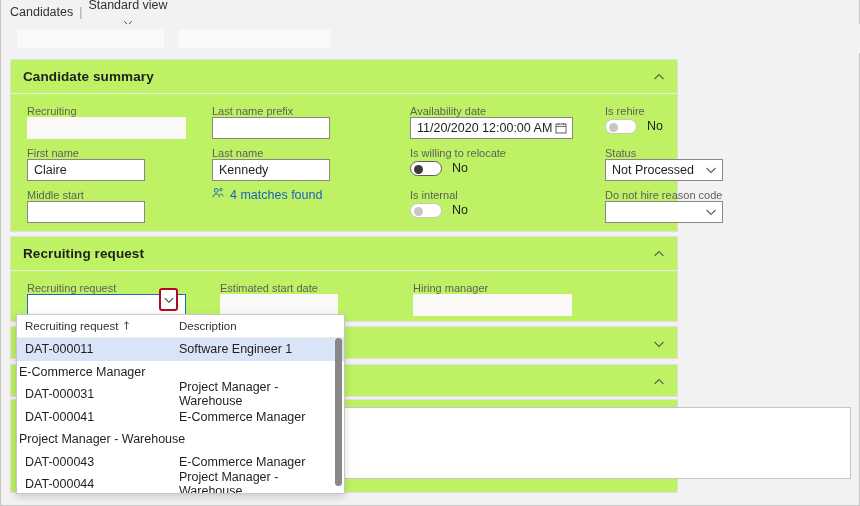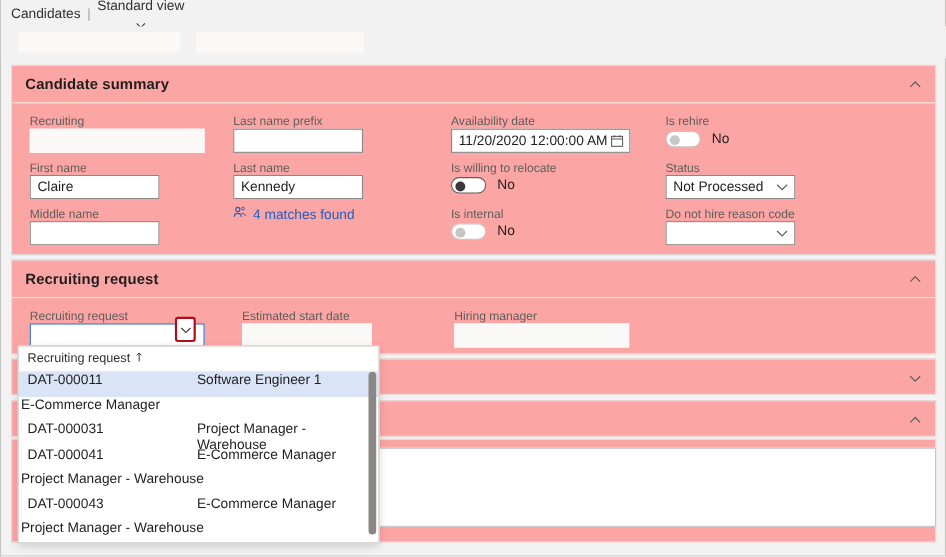--- a/index.html
+++ b/index.html
@@ -47,22 +47,22 @@
   .fbox {
     position: absolute; top: 4px; height: 21px;
     background: #faf9f8; border: 1px solid #f2f1f0;
   }
   .fbox.a { left: 15px; width: 149px; }
   .fbox.b { left: 176px; width: 155px; }
 
   
   .card {
     position: absolute;
-    left: 9px; width: 841px;
-    background: #fca5a5;
+    left: 9px; width: 668px;
+    background: #bef264;
     border: 1px solid #e1dfdd;
   }
   .card-head {
     height: 34px;
     display: flex; align-items: center;
     padding: 0 12px 0 12px;
     border-bottom: 1px solid #edebe9;
     position: relative;
     cursor: pointer;
   }
@@ -146,21 +146,21 @@
     overflow: hidden;
   }
   .fly-head {
     display: flex; height: 23px; align-items: center;
     border-bottom: 1px solid #edebe9;
     font-size: 11.5px; color: #323130;
   }
   .fly-head .c1 { width: 160px; padding-left: 8px; display:flex; align-items:center; gap:4px;}
   .fly-head .c2 { flex: 1; padding-left: 2px; }
   .fly-row {
-    display: flex; height: 22.5px; 
+    display: flex; height: 22.5px; align-items: center;
     font-size: 12.5px; color: #201f1e;
   }
   .fly-row.sel { background: #d9e5f7; }
   .fly-row .c1 { width: 160px; padding-left: 8px; }
   .fly-row .c2 { flex: 1; padding-left: 2px; }
   .fly-scroll {
     position: absolute; right: 2px; top: 23px;
     width: 7px; height: 152px;
     background: transparent;
   }
@@ -227,21 +227,21 @@
           </svg>
       </span>
     </div>
 
     <div class="flabel" style="left:16px; top:45px;">Recruiting</div>
     <div class="finput readonly" style="left:16px; top:57px; width:159px;"></div>
 
     <div class="flabel" style="left:16px; top:87px;">First name</div>
     <div class="finput" style="left:16px; top:99px; width:118px;">Claire</div>
 
-    <div class="flabel" style="left:16px; top:129px;">Middle name</div>
+    <div class="flabel" style="left:16px; top:129px;">Middle start</div>
     <div class="finput" style="left:16px; top:141px; width:118px;"></div>
 
     <div class="flabel" style="left:201px; top:45px;text-align:right;">Last name prefix</div>
     <div class="finput" style="left:201px; top:57px; width:118px;"></div>
 
     <div class="flabel" style="left:201px; top:87px;">Last name</div>
     <div class="finput" style="left:201px; top:99px; width:118px;">Kennedy</div>
 
     <div class="matches" style="left:201px; top:127px;">
       <span>
@@ -356,20 +356,21 @@
   <div class="flyout">
     <div class="fly-head">
       <div class="c1">
         <span>Recruiting request</span>
         <span>
           <svg viewBox="0 0 10 12" width="9" height="11">
               <path d="M5 10.5 L5 2 M2.6 4.4 L5 2 L7.4 4.4" fill="none" stroke="#323130" stroke-width="1"></path>
             </svg>
         </span>
       </div>
+      <div class="c2">Description</div>
     </div>
 
     <div class="fly-row sel">
       <div class="c1">DAT-000011</div>
       <div class="c2">Software Engineer 1</div>
     </div>
     <div class="fly-row">
       <div class="c2">E-Commerce Manager</div>
     </div>
     <div class="fly-row">
@@ -381,20 +382,21 @@
       <div class="c2">E-Commerce Manager</div>
     </div>
     <div class="fly-row">
       <div class="c2">Project Manager - Warehouse</div>
     </div>
     <div class="fly-row">
       <div class="c1">DAT-000043</div>
       <div class="c2">E-Commerce Manager</div>
     </div>
     <div class="fly-row">
+      <div class="c1">DAT-000044</div>
       <div class="c2">Project Manager - Warehouse</div>
     </div>
 
     <div class="fly-scroll">
       <div class="fly-thumb"></div>
     </div>
   </div>
 
   <div class="redring">
     <span class="rc">

